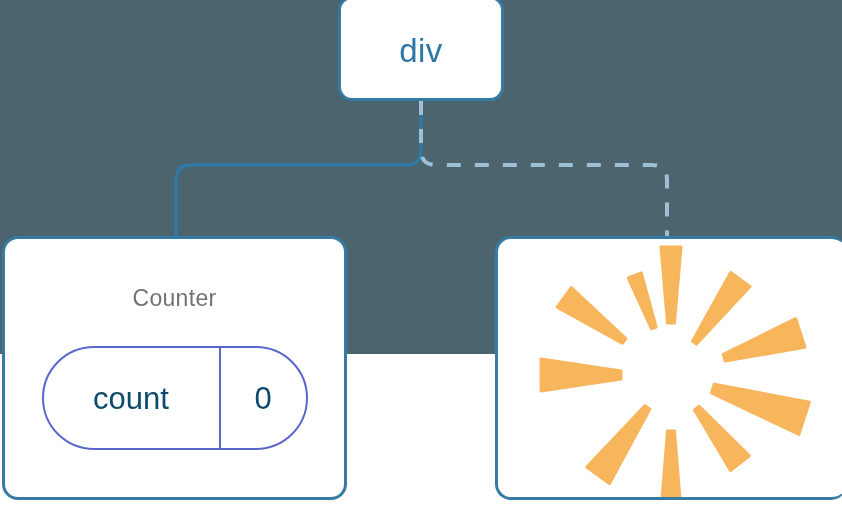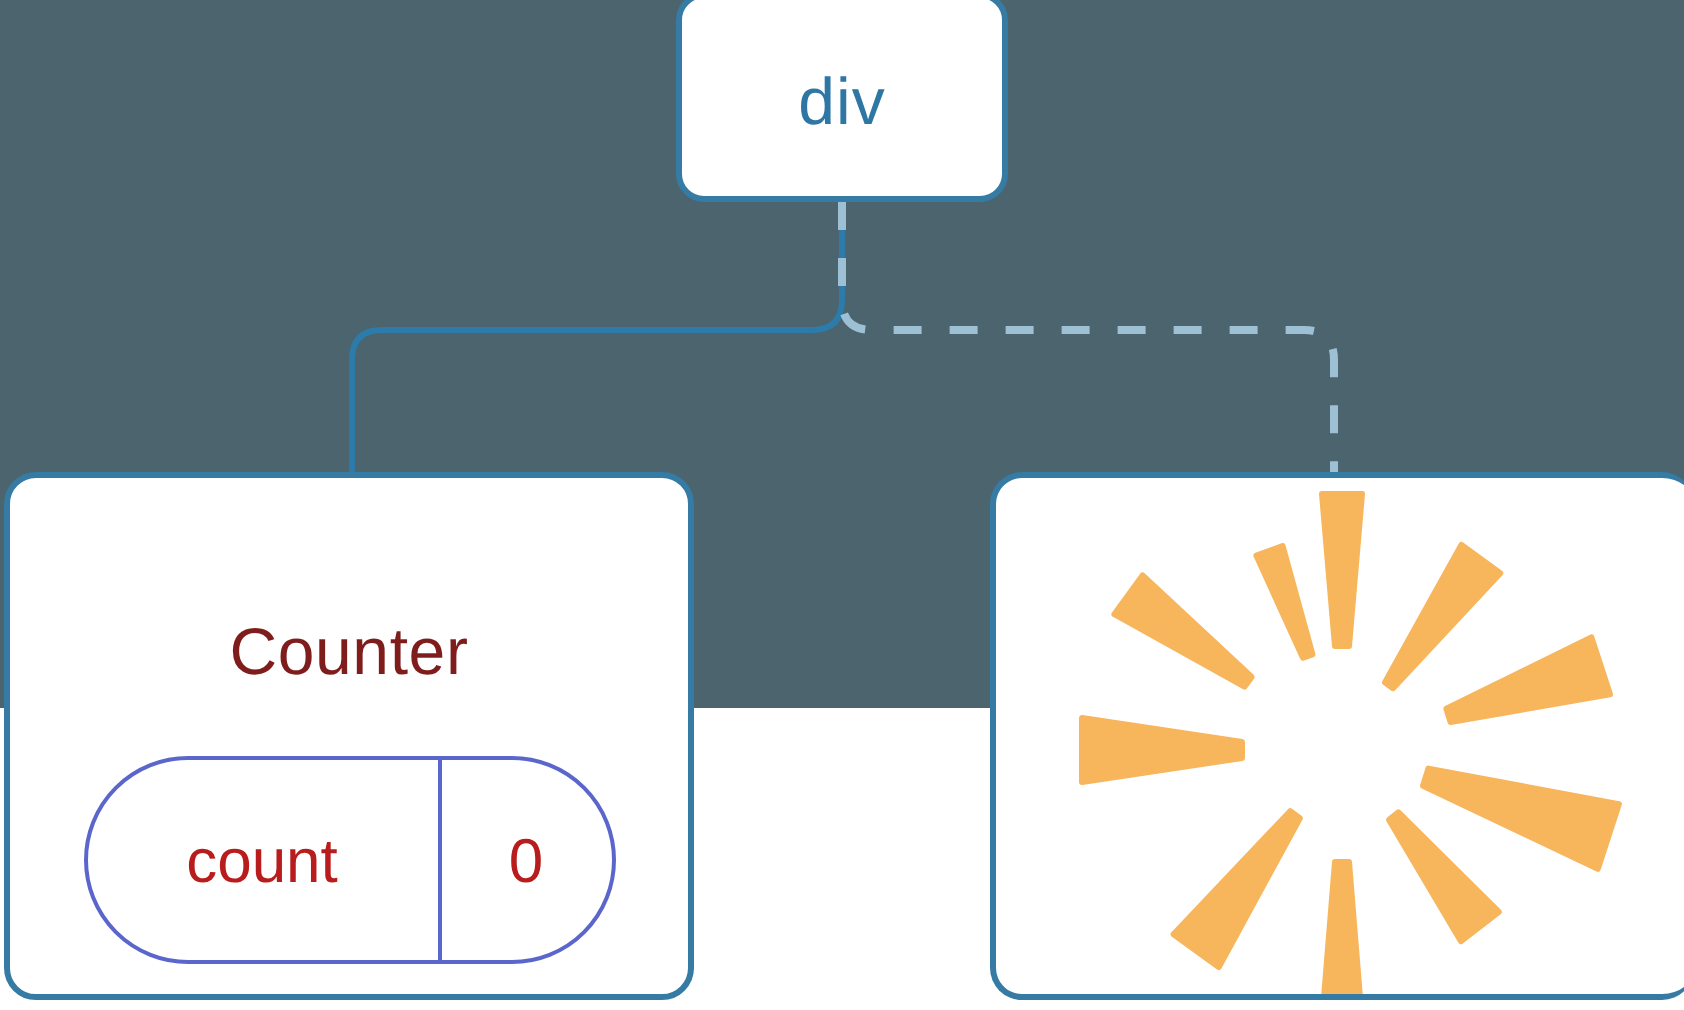--- a/index.html
+++ b/index.html
@@ -56,44 +56,44 @@
     left: 2px;
     top: 236px;
     width: 345px;
     height: 264px;
     border-radius: 16px;
     display: flex;
     flex-direction: column;
     align-items: center;
   }
   .node-counter-title {
-    font-size: 33px;
-    color: #7f1d1d;
-    margin-top: 70px;
+    font-size: 23px;
+    color: #737373;
+    margin-top: 48px;
     line-height: 1;
     letter-spacing: 0.3px;
   }
 
   
   .state-pill {
     margin-top: 36px;
     width: 266px;
     height: 104px;
     border: 2px solid #5b66cd;
     border-radius: 52px;
     box-sizing: border-box;
     display: flex;
     align-items: stretch;
     overflow: hidden;
   }
   .pill-key, .pill-val {
     display: flex;
     align-items: center;
     justify-content: center;
-    color: #b91c1c;
+    color: #0c4a6e;
     font-size: 31px;
     line-height: 1;
   }
   .pill-key {
     flex: 0 0 175px;
   }
   .pill-val {
     flex: 1 1 auto;
     border-left: 2px solid #5b66cd;
   }

